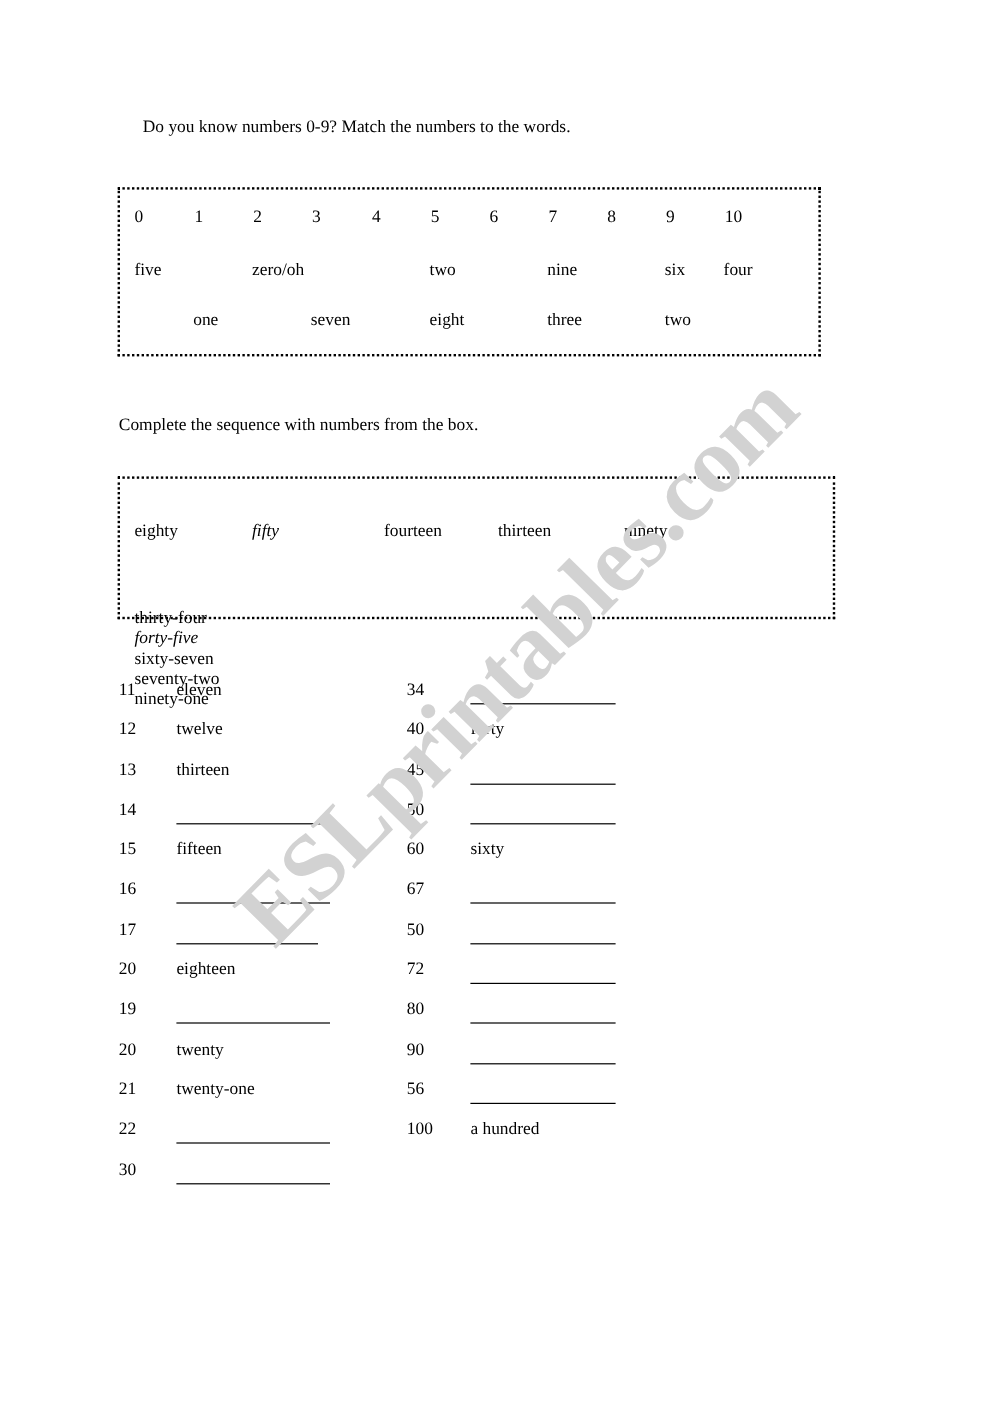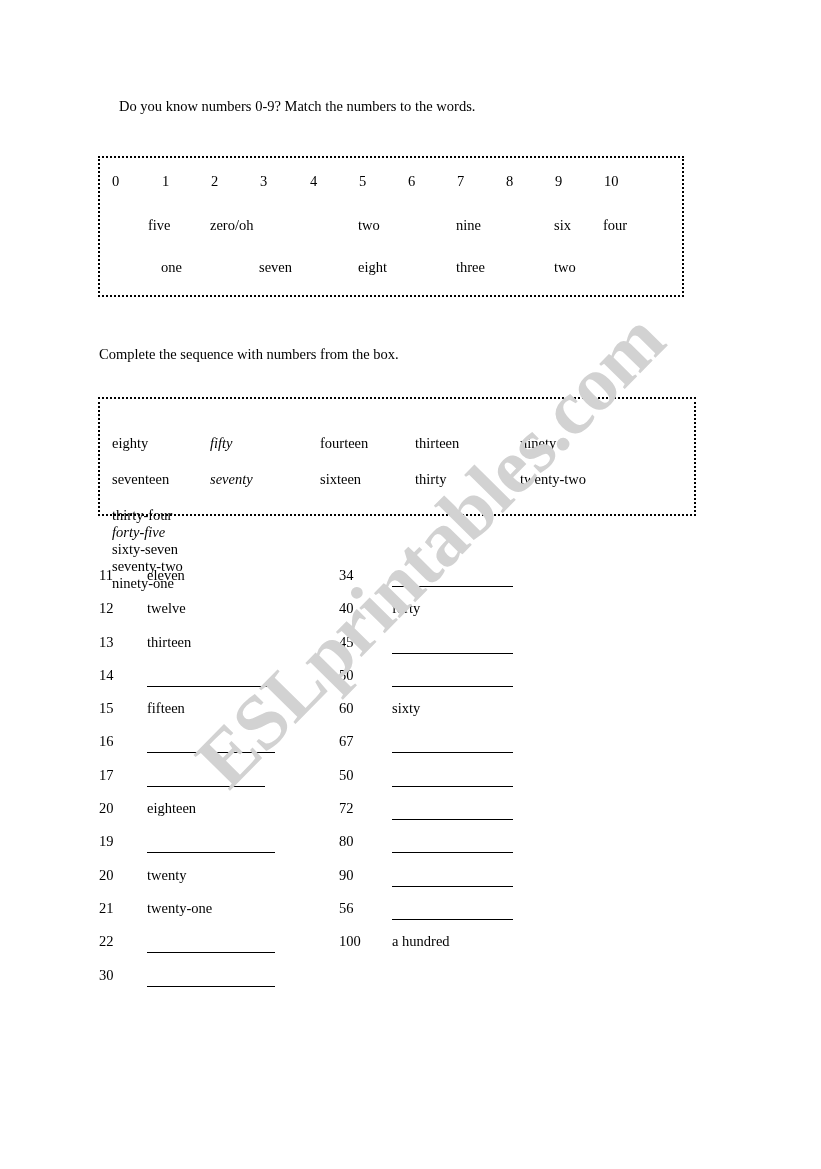--- a/index.html
+++ b/index.html
@@ -154,21 +154,21 @@
     <span class="abs-cell" style="left:111px; top:16px;">2</span>
     <span class="abs-cell" style="left:160px; top:16px;">3</span>
     <span class="abs-cell" style="left:210px; top:16px;">4</span>
     <span class="abs-cell" style="left:259px; top:16px;">5</span>
     <span class="abs-cell" style="left:308px; top:16px;">6</span>
     <span class="abs-cell" style="left:357px; top:16px;">7</span>
     <span class="abs-cell" style="left:406px; top:16px;">8</span>
     <span class="abs-cell" style="left:455px; top:16px;">9</span>
     <span class="abs-cell" style="left:504px; top:16px;">10</span>
 
-    <span class="abs-cell" style="left:12px;  top:60px;margin-left:36px;">five</span>
+    <span class="abs-cell" style="left:12px;  top:60px;">five</span>
     <span class="abs-cell" style="left:110px; top:60px;">zero/oh</span>
     <span class="abs-cell" style="left:258px; top:60px;">two</span>
     <span class="abs-cell" style="left:356px; top:60px;">nine</span>
     <span class="abs-cell" style="left:454px; top:60px;">six</span>
     <span class="abs-cell" style="left:503px; top:60px;">four</span>
 
     <span class="abs-cell" style="left:61px;  top:102px;">one</span>
     <span class="abs-cell" style="left:159px; top:102px;">seven</span>
     <span class="abs-cell" style="left:258px; top:102px;">eight</span>
     <span class="abs-cell" style="left:356px; top:102px;">three</span>
@@ -177,27 +177,20 @@
 
   <div class="instruction" id="instruction-2">Complete the sequence with numbers from the box.</div>
 
   <div class="word-box" id="word-box-2">
     <div class="wb2-row" style="top:12px;">
       <span class="wb2-c0">eighty</span>
       <span class="wb2-c1">fifty</span>
       <span class="wb2-c2">fourteen</span>
       <span class="wb2-c3">thirteen</span>
       <span class="wb2-c4">ninety</span>
-    </div>
-    <div class="wb2-row" style="top:48px;">
-      <span class="wb2-c0">seventeen</span>
-      <span class="wb2-c1">seventy</span>
-      <span class="wb2-c2">sixteen</span>
-      <span class="wb2-c3">thirty</span>
-      <span class="wb2-c4">twenty-two</span>
     </div>
     <div class="wb2-row" style="top:84px;flex-direction:column;">
       <span class="wb2-c0">thirty-four</span>
       <span class="wb2-c1">forty-five</span>
       <span class="wb2-c2">sixty-seven</span>
       <span class="wb2-c3">seventy-two</span>
       <span class="wb2-c4">ninety-one</span>
     </div>
   </div>
 

